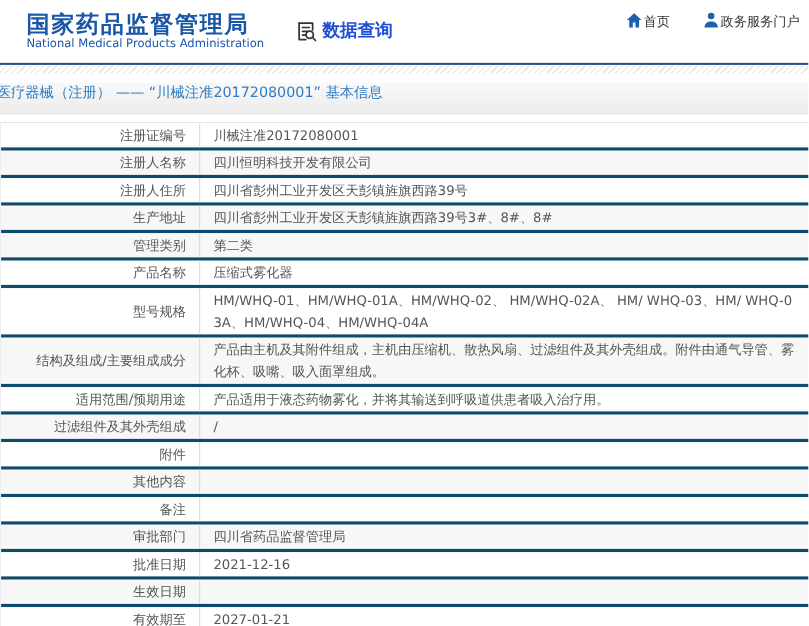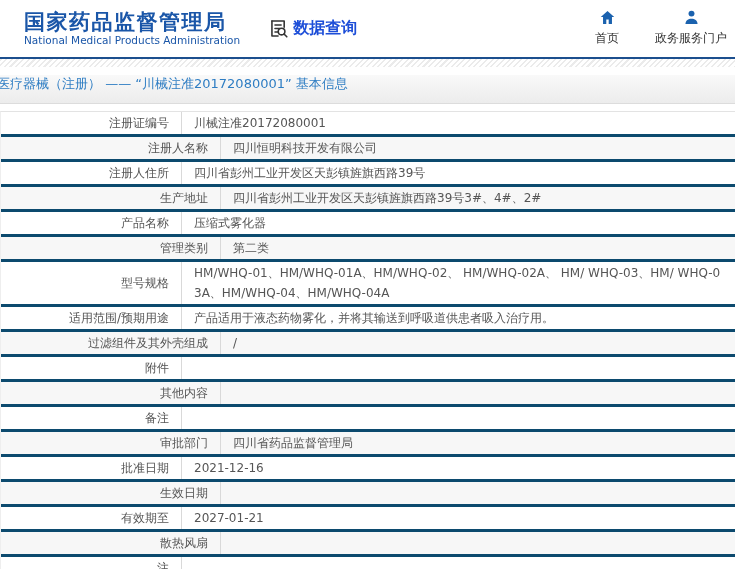--- a/index.html
+++ b/index.html
@@ -10,41 +10,41 @@
   }
   
   .header{height:57px;display:flex;align-items:center;position:relative;background:#fff;}
   .logo{margin-left:24px;cursor:pointer;}
   .logo-title{font-size:21px;font-weight:bold;color:#1a56a8;letter-spacing:1.5px;line-height:24px;}
   .logo-sub{font-size:10.5px;color:#1a56a8;line-height:13px;}
   .section{display:flex;align-items:center;margin-left:28px;cursor:pointer;}
   .section .sec-icon{display:inline-flex;margin-right:4px;}
   .section-title{font-size:16px;font-weight:600;color:#1d4ed8;}
   .header-nav{position:absolute;right:8px;top:8px;display:flex;gap:26px;}
-  .nav-item{display:flex;flex-direction:column;align-items:center;cursor:pointer;min-width:44px;text-align:right;}
+  .nav-item{display:flex;flex-direction:row;align-items:center;cursor:pointer;min-width:44px;text-align:right;}
   .nav-item .nav-icon{height:18px;display:flex;align-items:center;}
   .nav-label{font-size:12px;color:#333;margin-top:4px;white-space:nowrap;}
   
   .band{
     height:8px;border-top:2px solid #1c4f8e;
     background:repeating-linear-gradient(135deg,#ebebeb 0 1.5px,#fff 1.5px 4px);
   }
   .gap{height:8px;background:#fff;}
   
   .breadcrumb{
     height:28px;display:flex;
     background:linear-gradient(#f9f9f9,#ececec);
     border-bottom:1px solid #dcdcdc;
   }
   .breadcrumb-text{font-size:13px;color:#2e7dc3;margin-left:-3px;white-space:nowrap;}
   .gap2{height:7px;background:#fff;}
   
   .info-table{border-top:1px solid #e3e3e3;border-left:1px solid #eee;}
   .row{display:flex;border-bottom:3px solid #0c4a6e;background:#fff;}
-  .row.alt{background:#f7f7f7;padding-left:39px;}
+  .row.alt{background:#f7f7f7;}
   .cell{padding:1px 12px;font-size:12px;line-height:20px;color:#555;}
   .cell.label{
     width:156px;flex:0 0 156px;text-align:right;
     border-right:1px solid #d9d9d9;
     display:flex;justify-content:flex-end;align-items:center;gap:3px;
   }
   .cell.value{flex:1;word-break:break-all;}
 </style>
 </head>
 <body>
@@ -113,40 +113,46 @@
     <div class="row">
       <div class="cell label">
         <span>注册人住所</span>
       </div>
       <div class="cell value">四川省彭州工业开发区天彭镇旌旗西路39号</div>
     </div>
     <div class="row alt">
       <div class="cell label">
         <span>生产地址</span>
       </div>
-      <div class="cell value">四川省彭州工业开发区天彭镇旌旗西路39号3#、4#、2#</div>
+      <div class="cell value">四川省彭州工业开发区天彭镇旌旗西路39号3#、8#、8#</div>
+    </div>
+    <div class="row alt">
+      <div class="cell label">
+        <span>管理类别</span>
+      </div>
+      <div class="cell value">第二类</div>
     </div>
     <div class="row">
       <div class="cell label">
         <span>产品名称</span>
       </div>
       <div class="cell value">压缩式雾化器</div>
     </div>
-    <div class="row alt">
-      <div class="cell label">
-        <span>管理类别</span>
-      </div>
-      <div class="cell value">第二类</div>
-    </div>
     <div class="row">
       <div class="cell label">
         <span>型号规格</span>
       </div>
       <div class="cell value">HM/WHQ-01、HM/WHQ-01A、HM/WHQ-02、 HM/WHQ-02A、 HM/ WHQ-03、HM/ WHQ-03A、HM/WHQ-04、HM/WHQ-04A</div>
     </div>
+    <div class="row alt">
+      <div class="cell label">
+        <span>结构及组成/主要组成成分</span>
+      </div>
+      <div class="cell value">产品由主机及其附件组成，主机由压缩机、散热风扇、过滤组件及其外壳组成。附件由通气导管、雾化杯、吸嘴、吸入面罩组成。</div>
+    </div>
     <div class="row">
       <div class="cell label">
         <span>适用范围/预期用途</span>
       </div>
       <div class="cell value">产品适用于液态药物雾化，并将其输送到呼吸道供患者吸入治疗用。</div>
     </div>
     <div class="row alt">
       <div class="cell label">
         <span>过滤组件及其外壳组成</span>
       </div>

